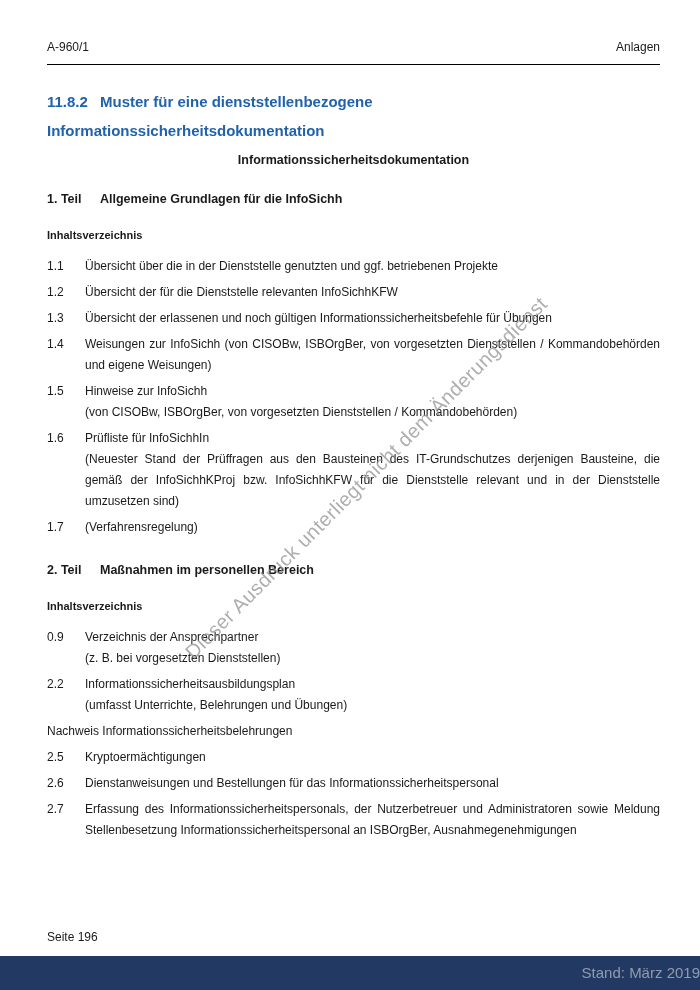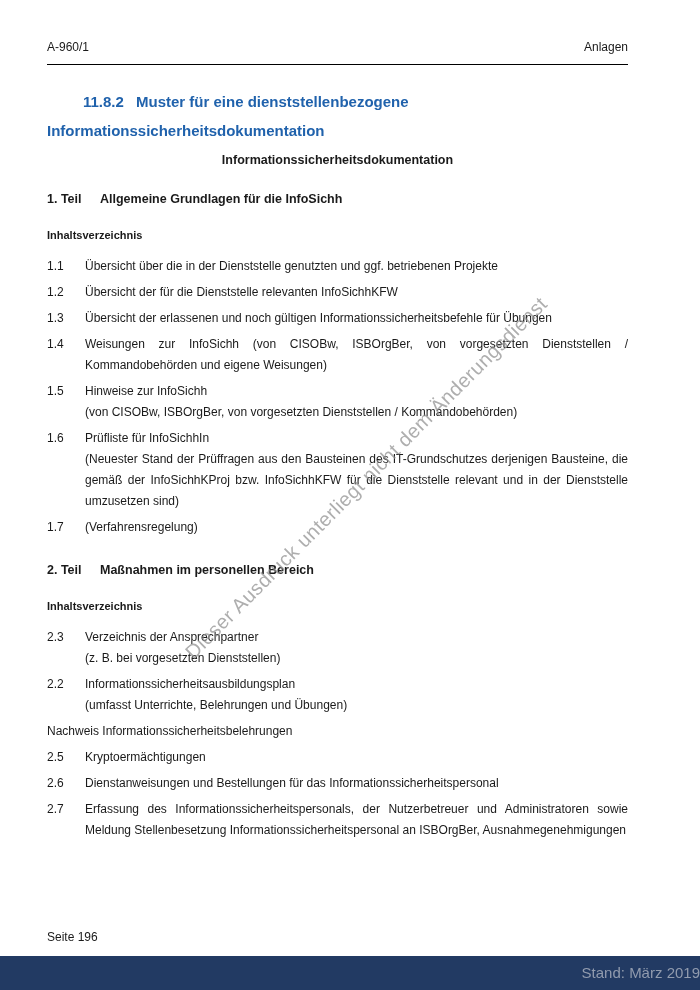--- a/index.html
+++ b/index.html
@@ -11,21 +11,21 @@
     width:700px; height:990px;
     margin:0 auto;
     background:#ffffff;
     color:#1a1a1a;
     overflow:hidden;
   }
 
   .content {
     position:relative;
     z-index:1;
-    padding:40px 72px 0 47px;
+    padding:40px 40px 0 47px;
   }
 
   
   .header {
     position:relative;
     font-size:12px;
     padding-bottom:10px;
     border-bottom:1px solid #000;
   }
   .header-center {
@@ -34,21 +34,21 @@
   }
 
   
   .title {
     margin-top:22px;
     font-size:15px;
     font-weight:bold;
     color:var(--title-blue,#2062ac);
     line-height:29px;
   }
-  .title-num { display:inline-block; width:53px;margin-left:36px; }
+  .title-num { display:inline-block; width:53px; }
 
   
   .doc-heading {
     margin-top:8px;
     text-align:center;
     font-weight:bold;
     font-size:12.5px;
   }
 
   
@@ -193,21 +193,21 @@
 
     <div class="part-heading">
       <span class="part-label">2. Teil</span>
       <span>Maßnahmen im personellen Bereich</span>
     </div>
 
     <div class="toc-heading">Inhaltsverzeichnis</div>
 
     <div id="part2-items">
         <div class="toc-item">
-          <span class="item-num">2.3</span>
+          <span class="item-num">0.9</span>
           <div class="item-body">
             <div class="item-line">Verzeichnis der Ansprechpartner</div>
             <div class="item-line">(z. B. bei vorgesetzten Dienststellen)</div>
           </div>
         </div>
         <div class="toc-item">
           <span class="item-num">2.2</span>
           <div class="item-body">
             <div class="item-line">Informationssicherheitsausbildungsplan</div>
             <div class="item-line">(umfasst Unterrichte, Belehrungen und Übungen)</div>

